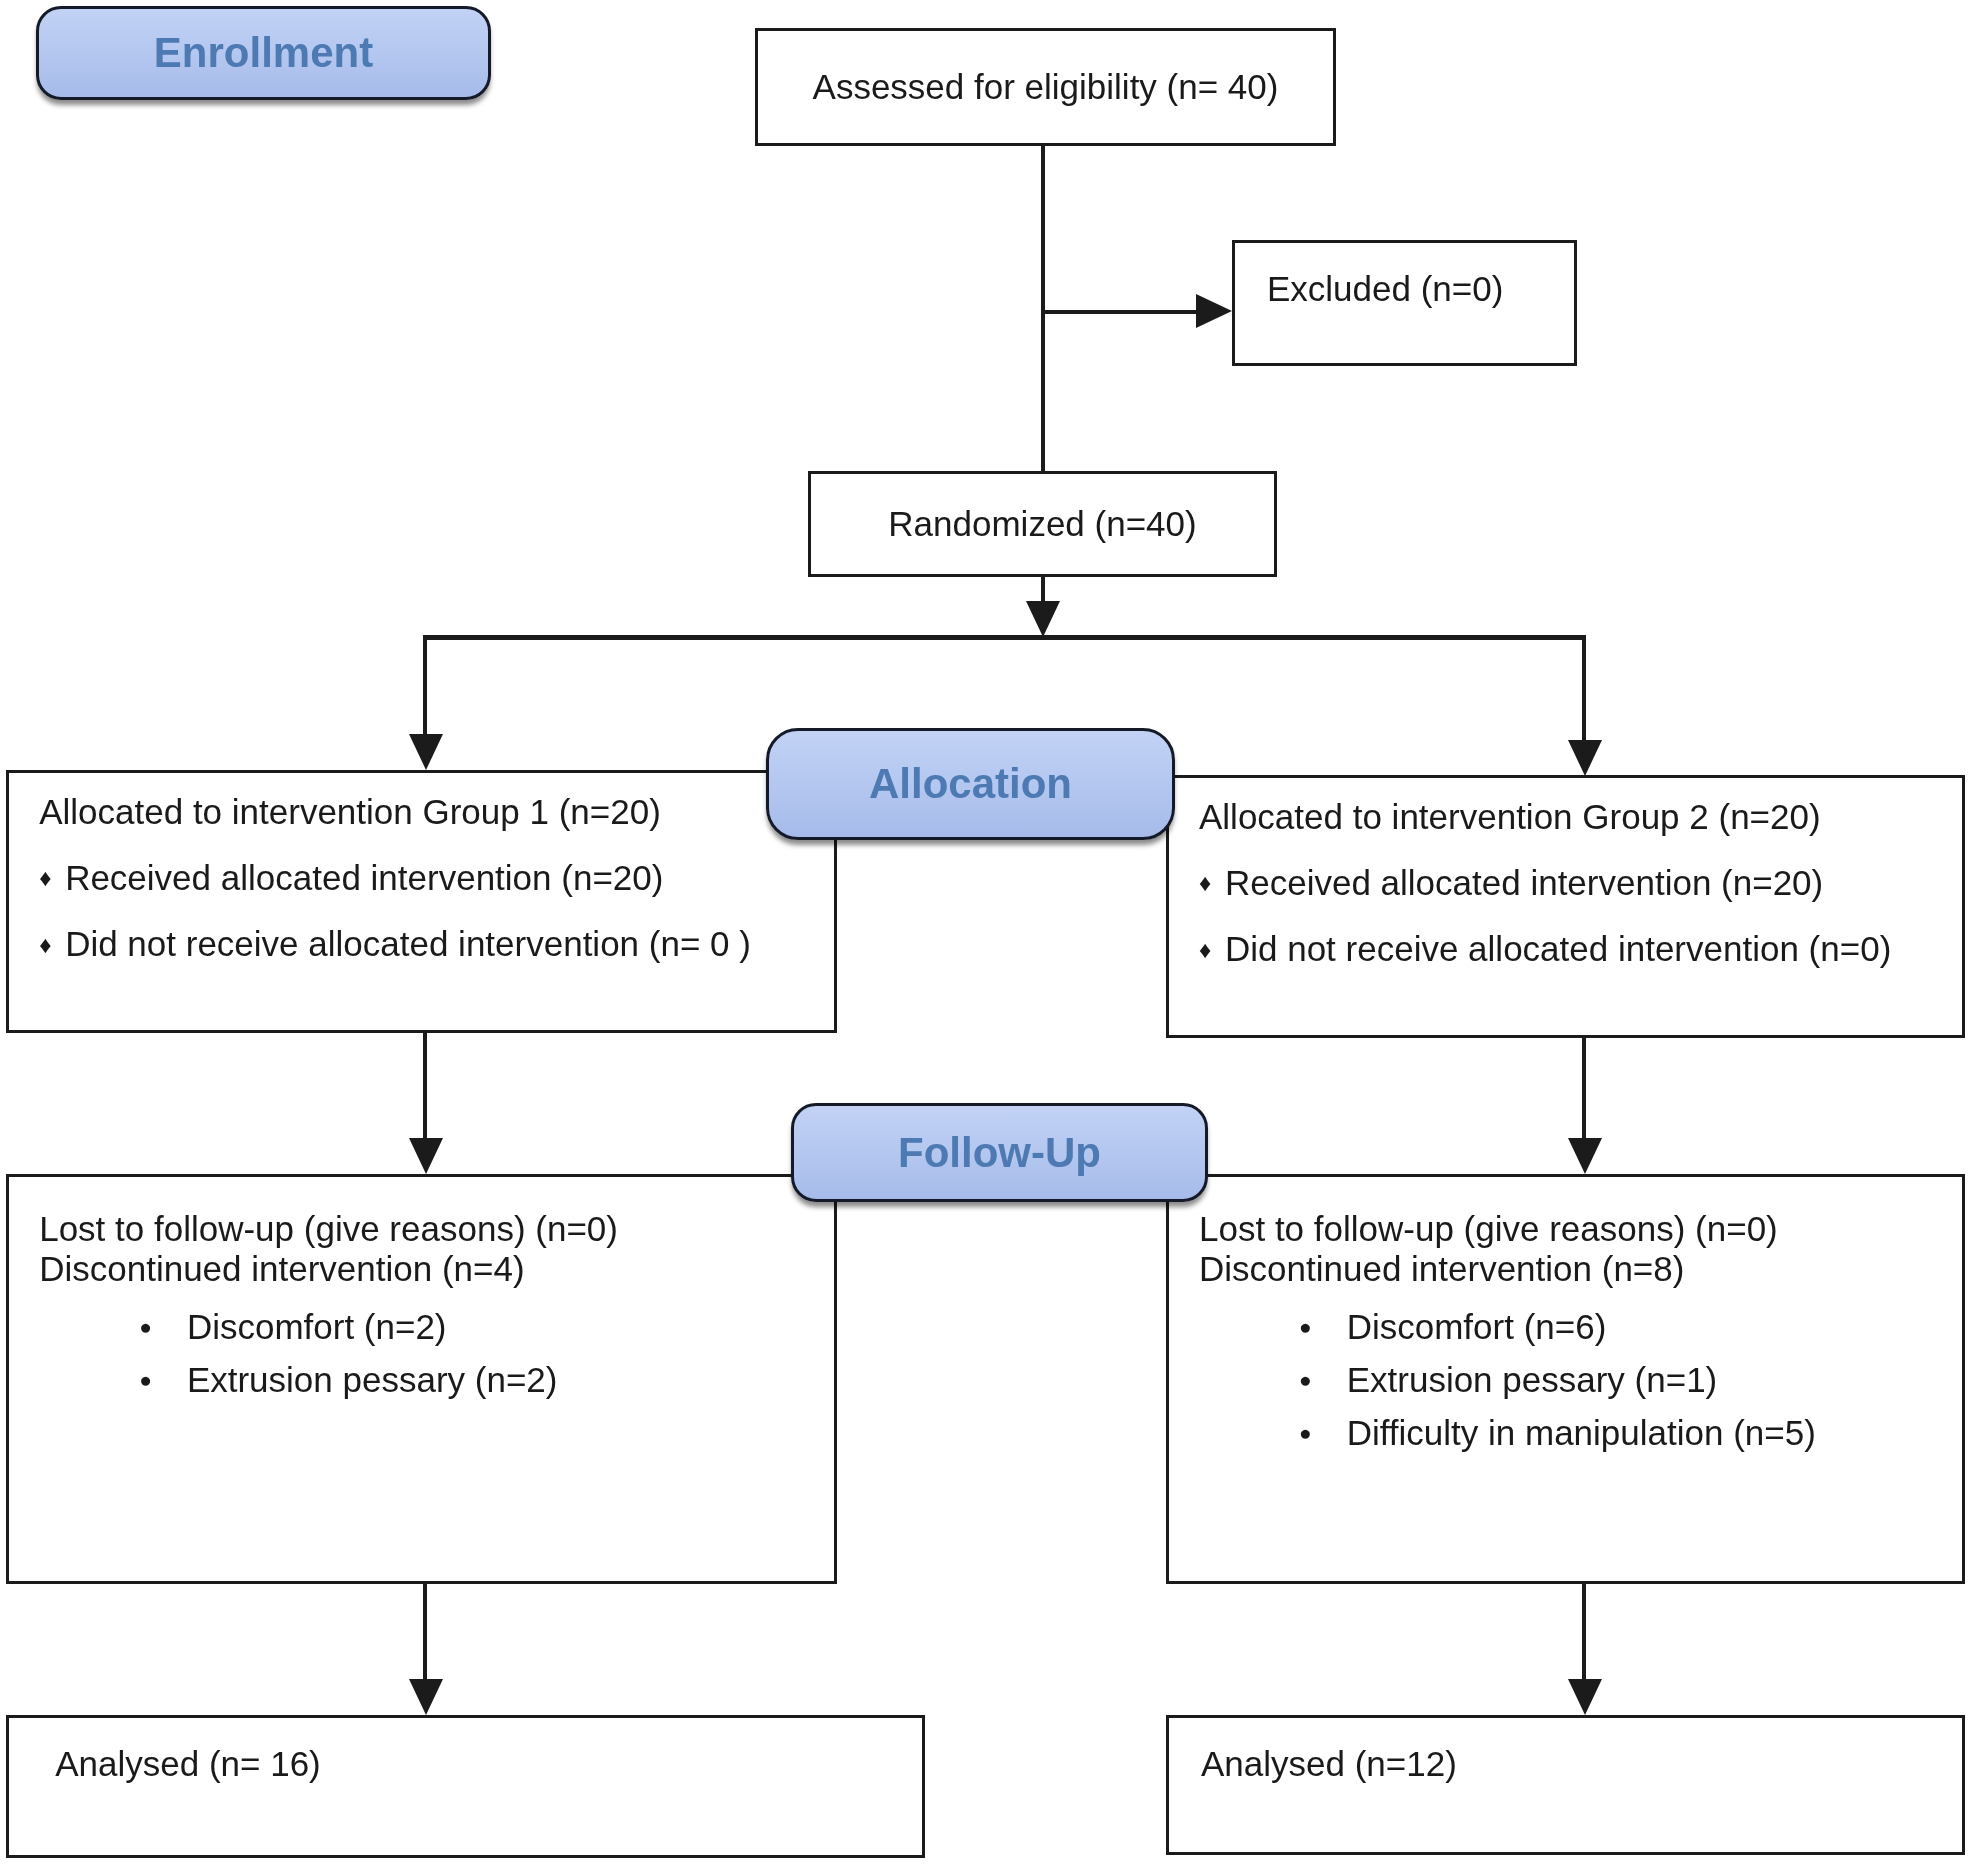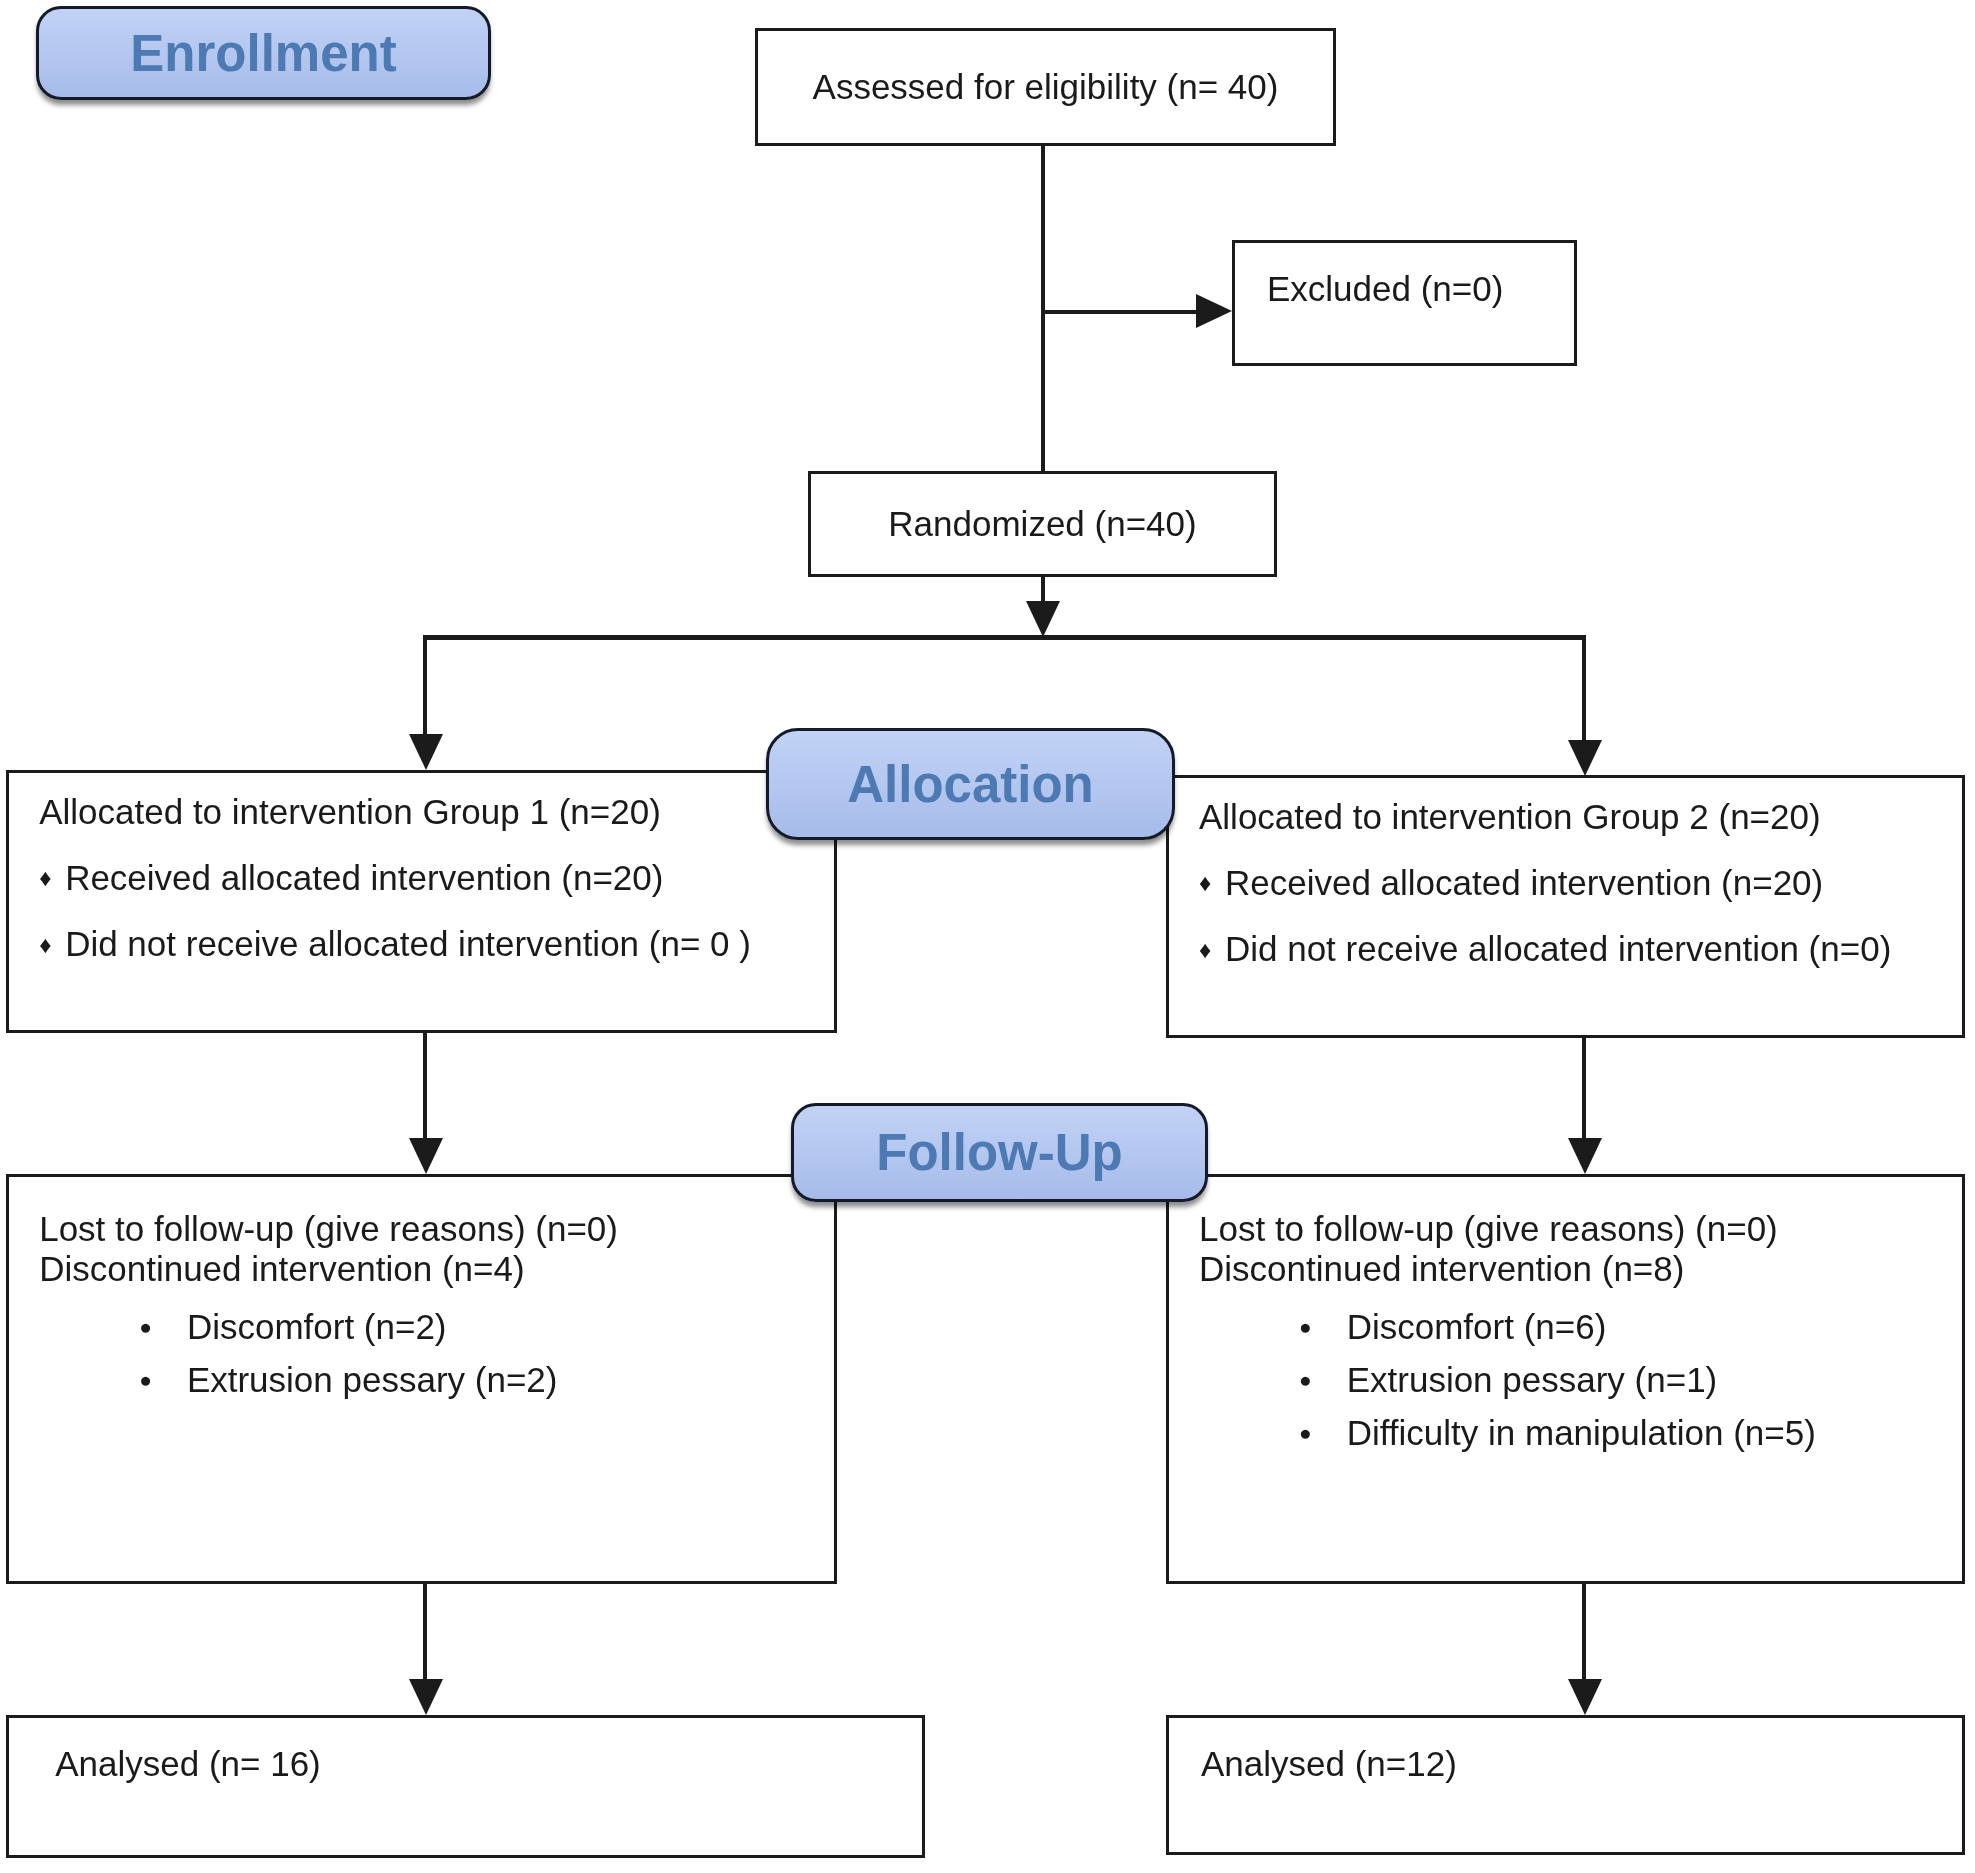--- a/index.html
+++ b/index.html
@@ -26,21 +26,21 @@
 
   
   .stage {
     position:absolute;
     box-sizing:border-box;
     border:3.7px solid #141a28;
     border-radius:25px;
     background:linear-gradient(180deg,#c1d2f5 0%,#b3c6ef 55%,#a6bbea 100%);
     color:#4d7ab2;
     font-weight:bold;
-    font-size:51px;
+    font-size:42px;
     display:flex; align-items:center; justify-content:center;
     z-index:3;
     box-shadow:0 5.6px 5.6px -1.2px rgba(0,0,0,0.45);
   }
 
   
   .line { position:absolute; background:#1b1b1b; z-index:2; }
   .arrow-down {
     position:absolute; width:0; height:0; z-index:2;
     border-left:17px solid transparent;

